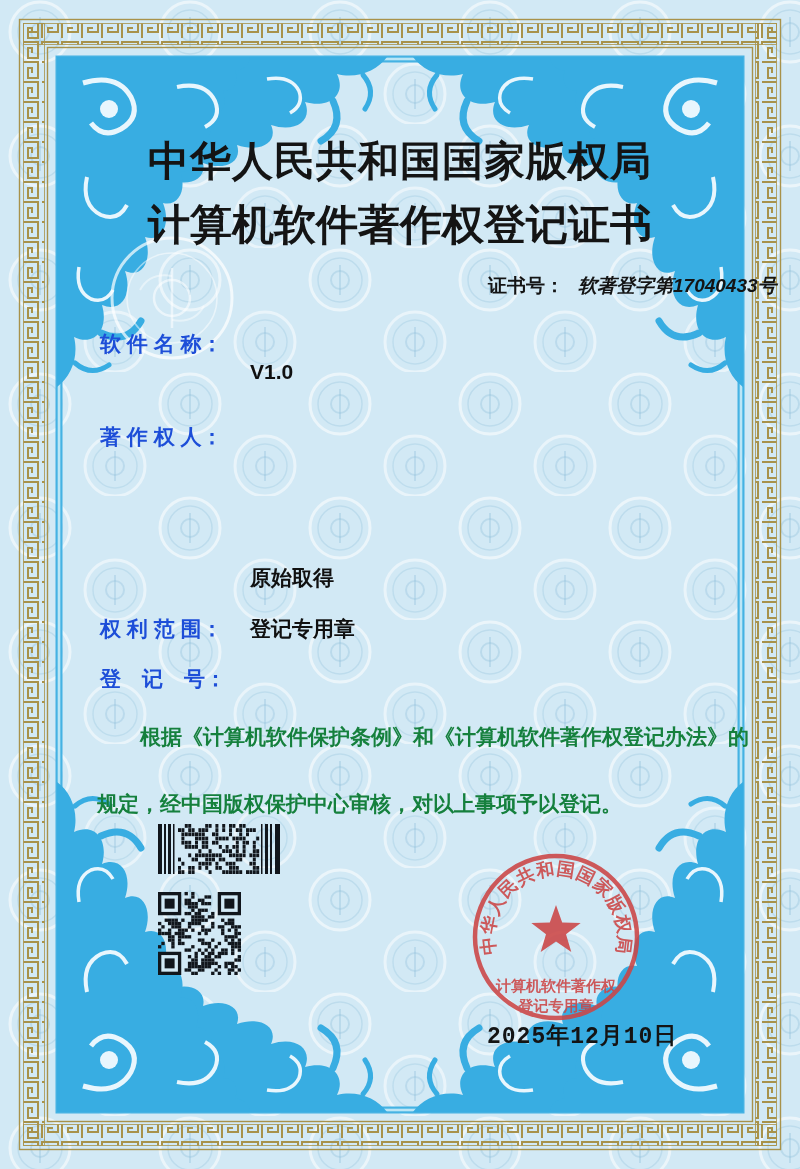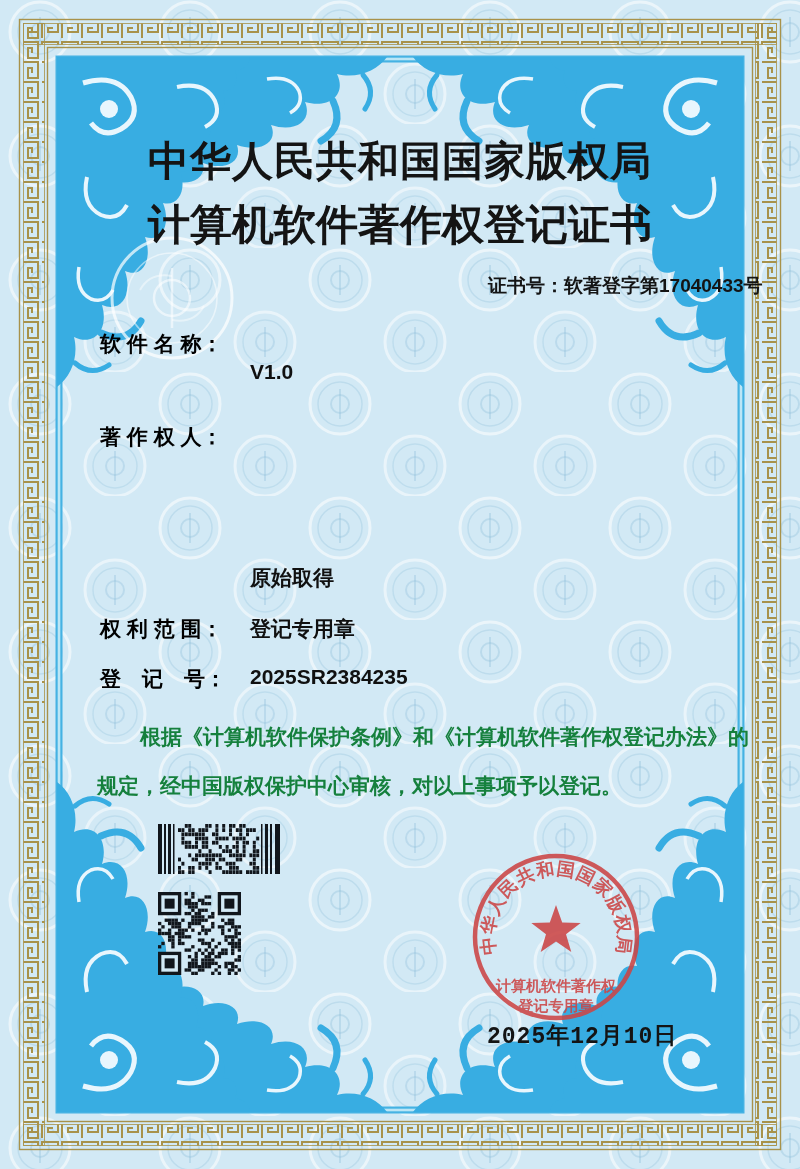--- a/index.html
+++ b/index.html
@@ -6,23 +6,23 @@
   body{width:800px;height:1169px;position:relative;overflow:hidden;
        font-family:"Liberation Sans",sans-serif;background:#d2e9f5;}
   #bg, #seal-layer{position:absolute;left:0;top:0;width:800px;height:1169px;pointer-events:none;}
   #seal-layer{z-index:5;}
   .txt{position:absolute;color:#141414;white-space:nowrap;z-index:3;}
   .authority{top:134px;left:0;width:800px;text-align:center;
       font-family:"Liberation Serif",serif;font-weight:bold;font-size:41px;letter-spacing:1px;}
   .cert-title{top:197px;left:0;width:800px;text-align:center;
       font-family:"Liberation Serif",serif;font-weight:bold;font-size:42px;letter-spacing:0px;}
   .certno{top:273px;left:488px;font-size:19px;font-weight:bold;}
-  .certno .v{margin-left:0;}
+  .certno .v{margin-left:14px;font-style:italic;}
   .row{position:absolute;left:0;top:0;width:800px;height:30px;}
-  .row .lbl{position:absolute;left:100px;font-size:21px;font-weight:bold;color:#000000;}
+  .row .lbl{position:absolute;left:100px;font-size:21px;font-weight:bold;color:#1d4ed8;}
   .row .val{position:absolute;left:250px;font-size:21px;font-weight:bold;color:#101010;}
   .stmt{font-size:21px;font-weight:bold;color:#15803d;}
   .date{top:1020px;left:487px;font-size:23px;font-weight:bold;letter-spacing:1px;font-family:Liberation Mono, monospace;}
   .code{position:absolute;z-index:3;}
   #barcode-box{left:158px;top:824px;width:122px;height:50px;}
   #qr-box{left:158px;top:892px;width:83px;height:83px;}
 </style>
 </head>
 <body>
 
@@ -126,25 +126,24 @@
   <span class="val">原始取得</span>
 </div>
 
 <div class="row" style="top:615px">
   <span class="lbl">权 利 范 围：</span>
   <span class="val">登记专用章</span>
 </div>
 
 <div class="row" style="top:665px">
   <span class="lbl">登　记　号：</span>
-  <span class="val">2025SR2384235</span>
 </div>
 
 <div class="txt stmt" style="top:723px;left:140px">根据《计算机软件保护条例》和《计算机软件著作权登记办法》的</div>
-<div class="txt stmt" style="top:772px;left:97px">规定，经中国版权保护中心审核，对以上事项予以登记。</div>
+<div class="txt stmt" style="top:790px;left:97px">规定，经中国版权保护中心审核，对以上事项予以登记。</div>
 
 <div class="txt date">2025年12月10日</div>
 
 <svg id="barcode-box" class="code" viewBox="0 0 122 50" xmlns="http://www.w3.org/2000/svg">
   <g id="barcode-gfx" fill="#11161c">
       <rect x="0" y="0" width="4" height="50"></rect>
       <rect x="6" y="0" width="2" height="50"></rect>
       <rect x="10" y="0" width="3" height="50"></rect>
       <rect x="15" y="0" width="1.5" height="50"></rect>
       <rect x="103" y="0" width="1.5" height="50"></rect>

